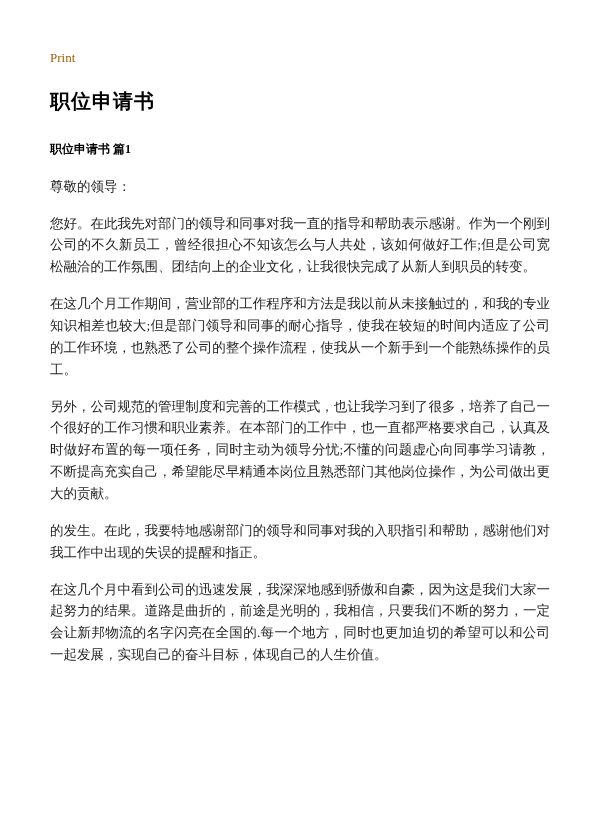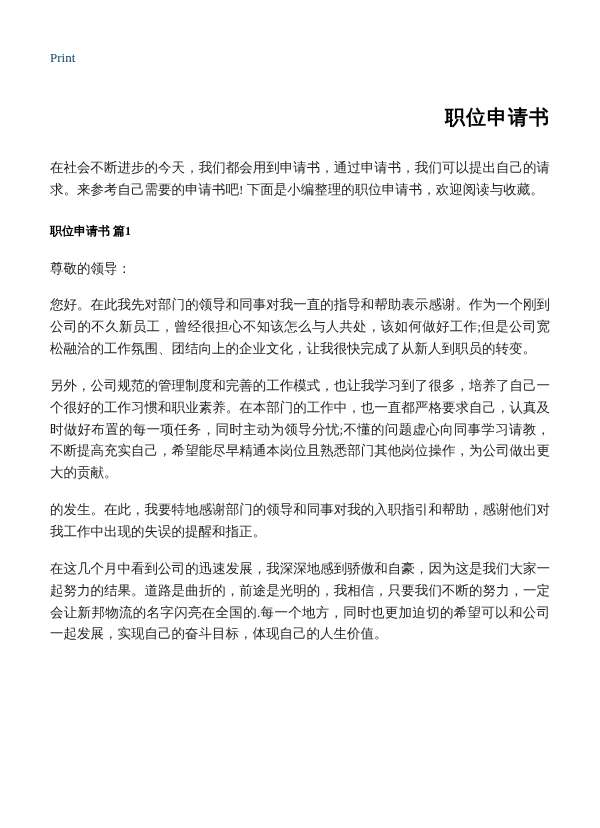--- a/index.html
+++ b/index.html
@@ -14,27 +14,27 @@
     color: #1f1f1f;
   }
   .page {
     width: 600px;
     min-height: 828px;
     background: #ffffff;
     padding: 48px 50px 40px 50px;
   }
   .print-label {
     font-size: 13px;
-    color: #0c4a6e;
-    margin-bottom: 38px;
+    color: #a16207;
+    margin-bottom: 22px;
     cursor: pointer;
     display: inline-block;
   }
   .doc-title {
-    text-align: right;
+    text-align: left;
     font-size: 20px;
     font-weight: bold;
     color: #000000;
     margin-bottom: 26px;
     letter-spacing: 1px;
   }
   .subtitle {
     font-size: 13.5px;
     line-height: 1.6;
     margin-bottom: 16px;
@@ -61,28 +61,28 @@
 </head>
 <body>
 
 <div class="page">
 
   <div class="print-label">Print</div>
 
   <h1 class="doc-title">职位申请书</h1>
 
 
-  <p class="para">在社会不断进步的今天，我们都会用到申请书，通过申请书，我们可以提出自己的请求。来参考自己需要的申请书吧! 下面是小编整理的职位申请书，欢迎阅读与收藏。</p>
 
   <div class="section-heading">职位申请书 篇1</div>
 
   <div class="salutation">尊敬的领导：</div>
 
   <p class="para">您好。在此我先对部门的领导和同事对我一直的指导和帮助表示感谢。作为一个刚到公司的不久新员工，曾经很担心不知该怎么与人共处，该如何做好工作;但是公司宽松融洽的工作氛围、团结向上的企业文化，让我很快完成了从新人到职员的转变。</p>
 
+  <p class="para">在这几个月工作期间，营业部的工作程序和方法是我以前从未接触过的，和我的专业知识相差也较大;但是部门领导和同事的耐心指导，使我在较短的时间内适应了公司的工作环境，也熟悉了公司的整个操作流程，使我从一个新手到一个能熟练操作的员工。</p>
 
 
   <p class="para">另外，公司规范的管理制度和完善的工作模式，也让我学习到了很多，培养了自己一个很好的工作习惯和职业素养。在本部门的工作中，也一直都严格要求自己，认真及时做好布置的每一项任务，同时主动为领导分忧;不懂的问题虚心向同事学习请教，不断提高充实自己，希望能尽早精通本岗位且熟悉部门其他岗位操作，为公司做出更大的贡献。</p>
 
 
   <p class="para">的发生。在此，我要特地感谢部门的领导和同事对我的入职指引和帮助，感谢他们对我工作中出现的失误的提醒和指正。</p>
 
   <p class="para">在这几个月中看到公司的迅速发展，我深深地感到骄傲和自豪，因为这是我们大家一起努力的结果。道路是曲折的，前途是光明的，我相信，只要我们不断的努力，一定会让新邦物流的名字闪亮在全国的.每一个地方，同时也更加迫切的希望可以和公司一起发展，实现自己的奋斗目标，体现自己的人生价值。</p>
 
 </div>

